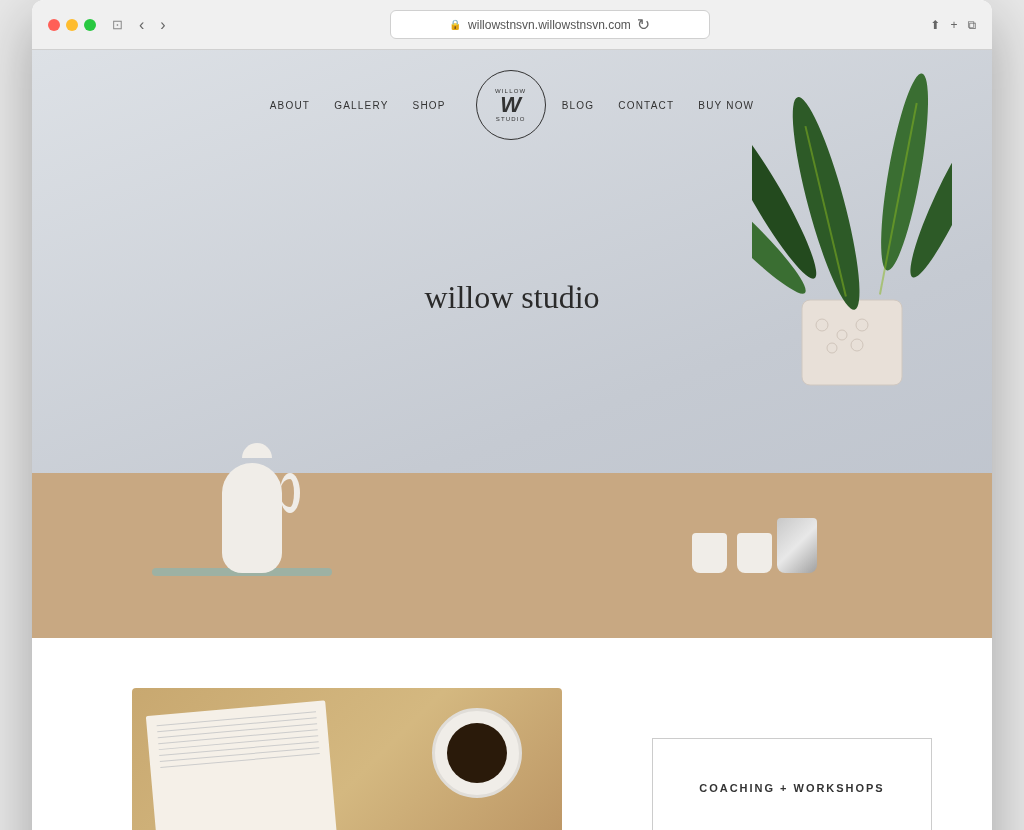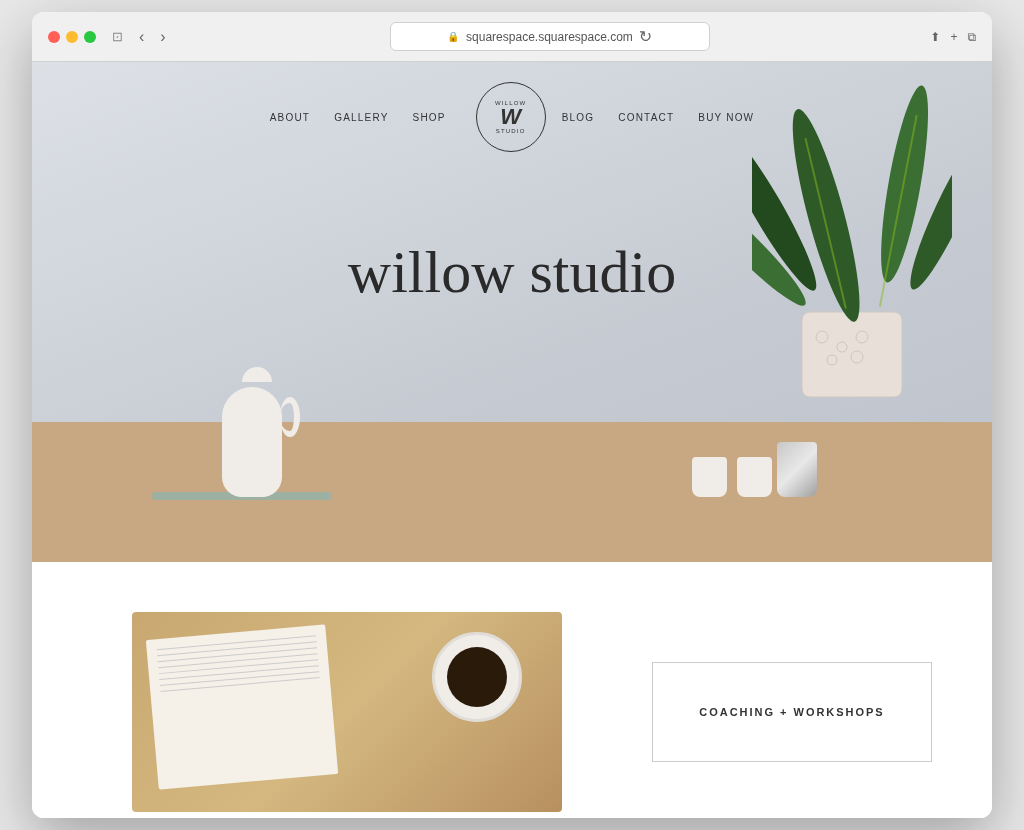--- a/index.html
+++ b/index.html
@@ -93,21 +93,21 @@
     }
 
     
     .website {
       background: #fff;
     }
 
     
     .hero {
       position: relative;
-      height: 500px;
+      height: 588px;
       background: linear-gradient(160deg, #d8dce0 0%, #c8cdd5 40%, #b0b8c5 100%);
       overflow: hidden;
     }
 
     
     .hero-bg {
       position: absolute;
       inset: 0;
       background:
         
@@ -193,21 +193,21 @@
       color: #333;
       text-transform: uppercase;
     }
 
     
     .hero-title {
       position: absolute;
       top: 42%;
       left: 50%;
       transform: translate(-50%, -50%);
-      font-size: 60px;
+      font-size: 32px;
       color: #2a2a2a;
       font-family: 'Brush Script MT', cursive;
       white-space: nowrap;
       z-index: 5;
     }
 
     
     .pitcher {
       position: absolute;
       bottom: 65px;
@@ -409,21 +409,21 @@
 
     <div class="browser-controls">
       <span>⊡</span>
       <span class="nav-arrow">‹</span>
       <span class="nav-arrow">›</span>
     </div>
 
     <div class="address-bar-wrap">
       <div class="address-bar">
         <span class="lock-icon">🔒</span>
-        <span>squarespace.squarespace.com</span>
+        <span>willowstnsvn.willowstnsvn.com</span>
         <span class="refresh-icon">↻</span>
       </div>
     </div>
 
     <div class="browser-actions">
       <span class="window-control-icon">⬆</span>
       <span class="window-control-icon">+</span>
       <span class="window-control-icon">⧉</span>
     </div>
   </div>

